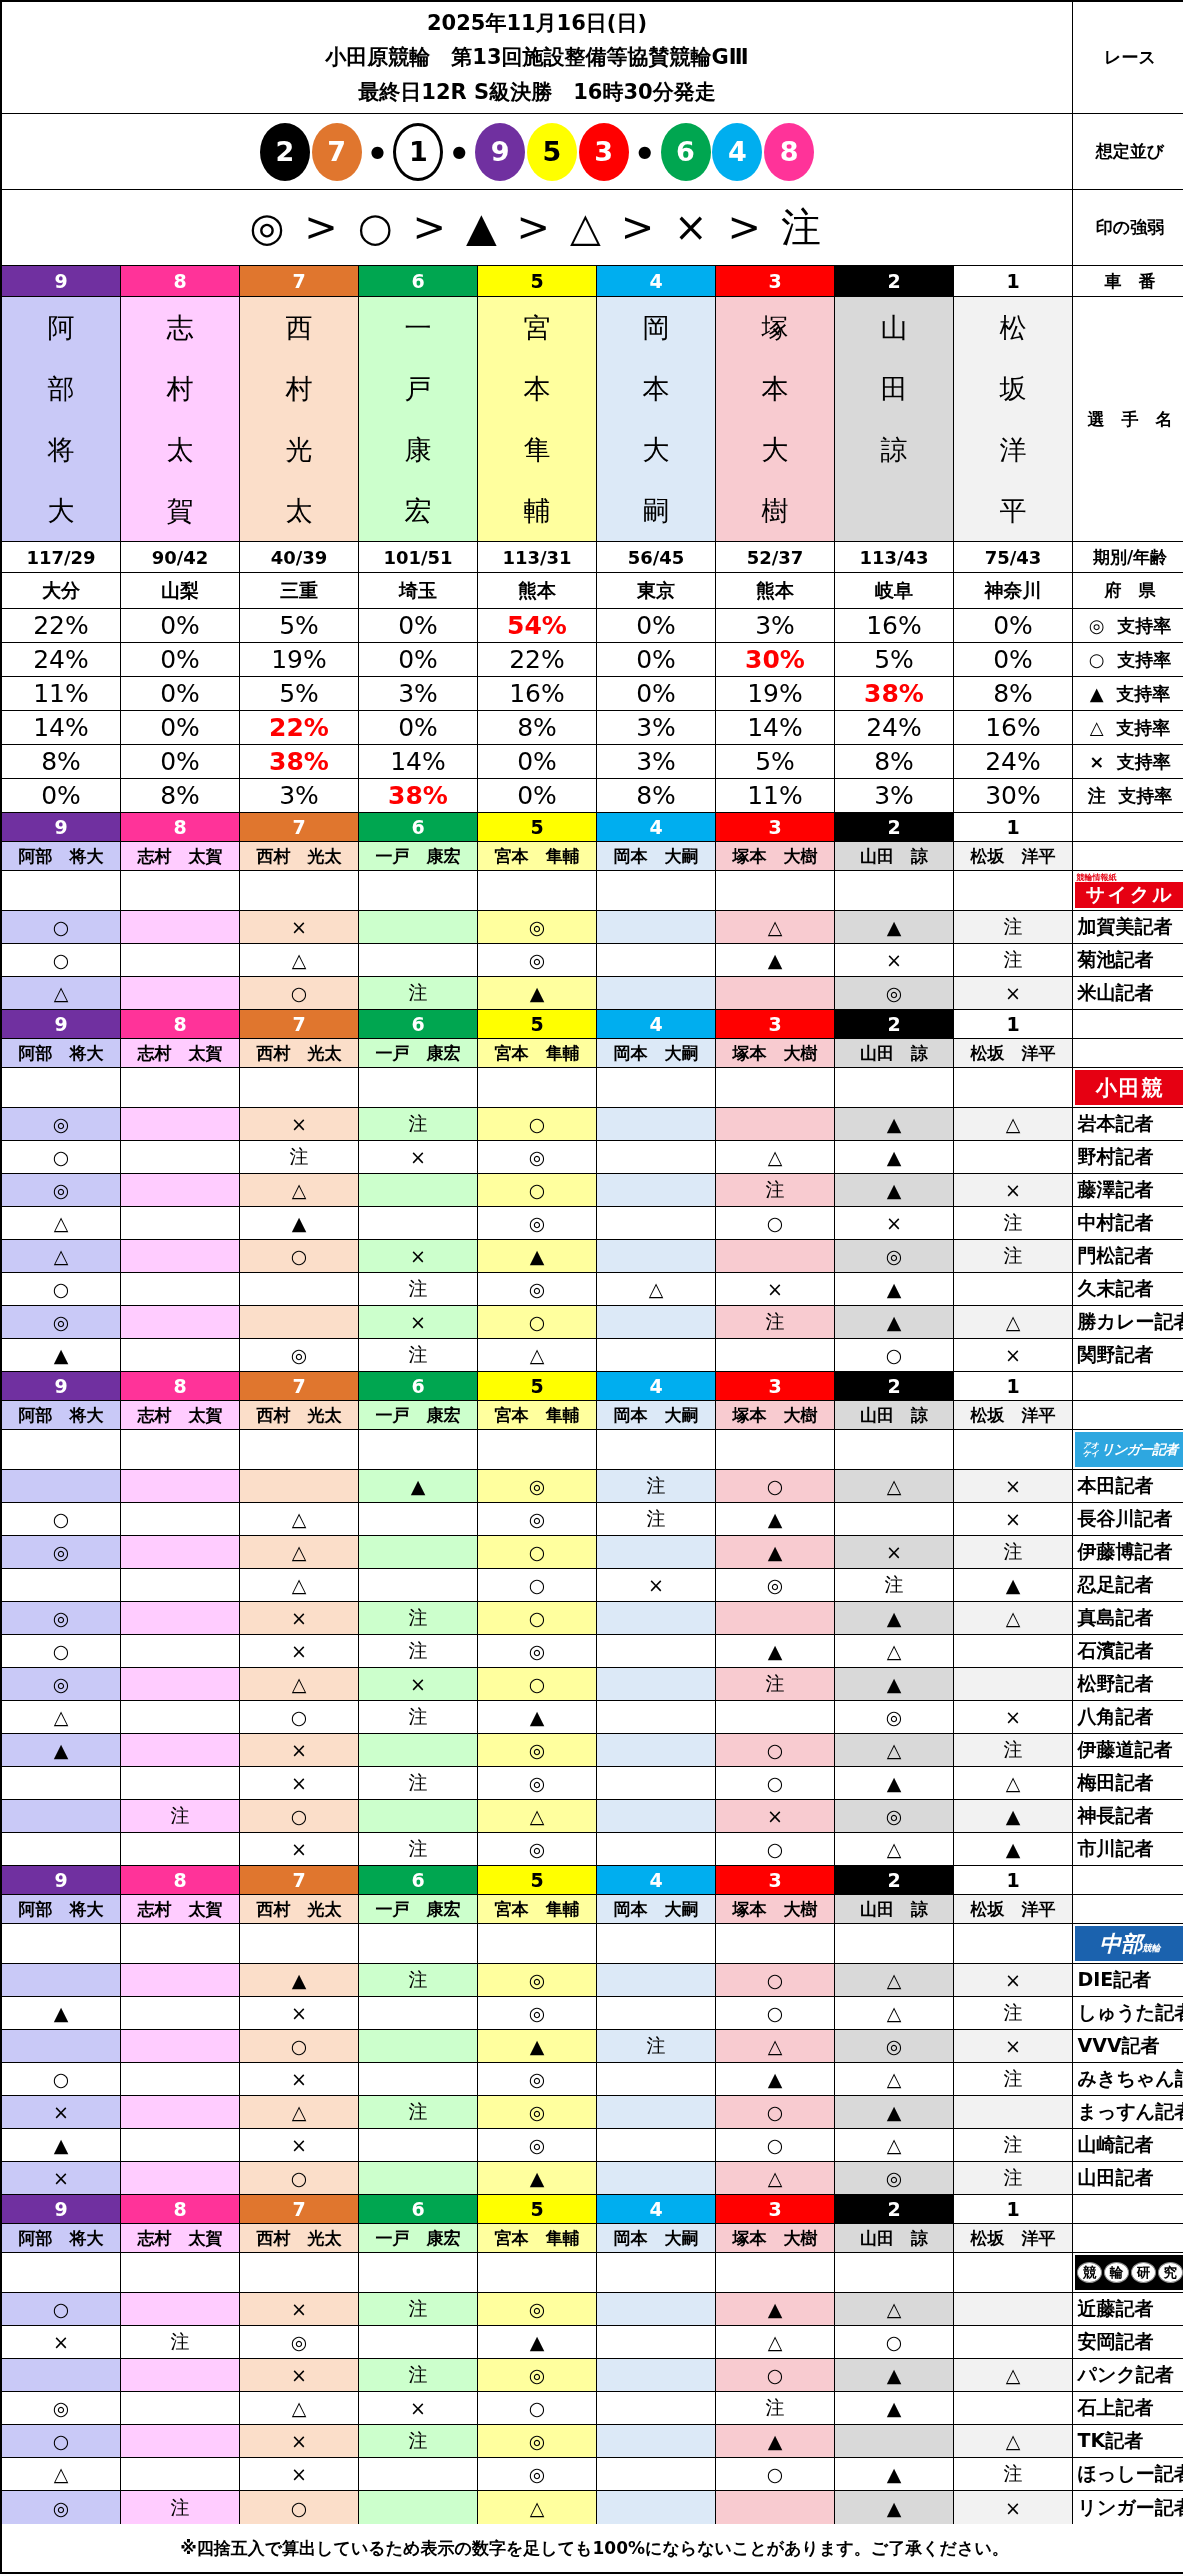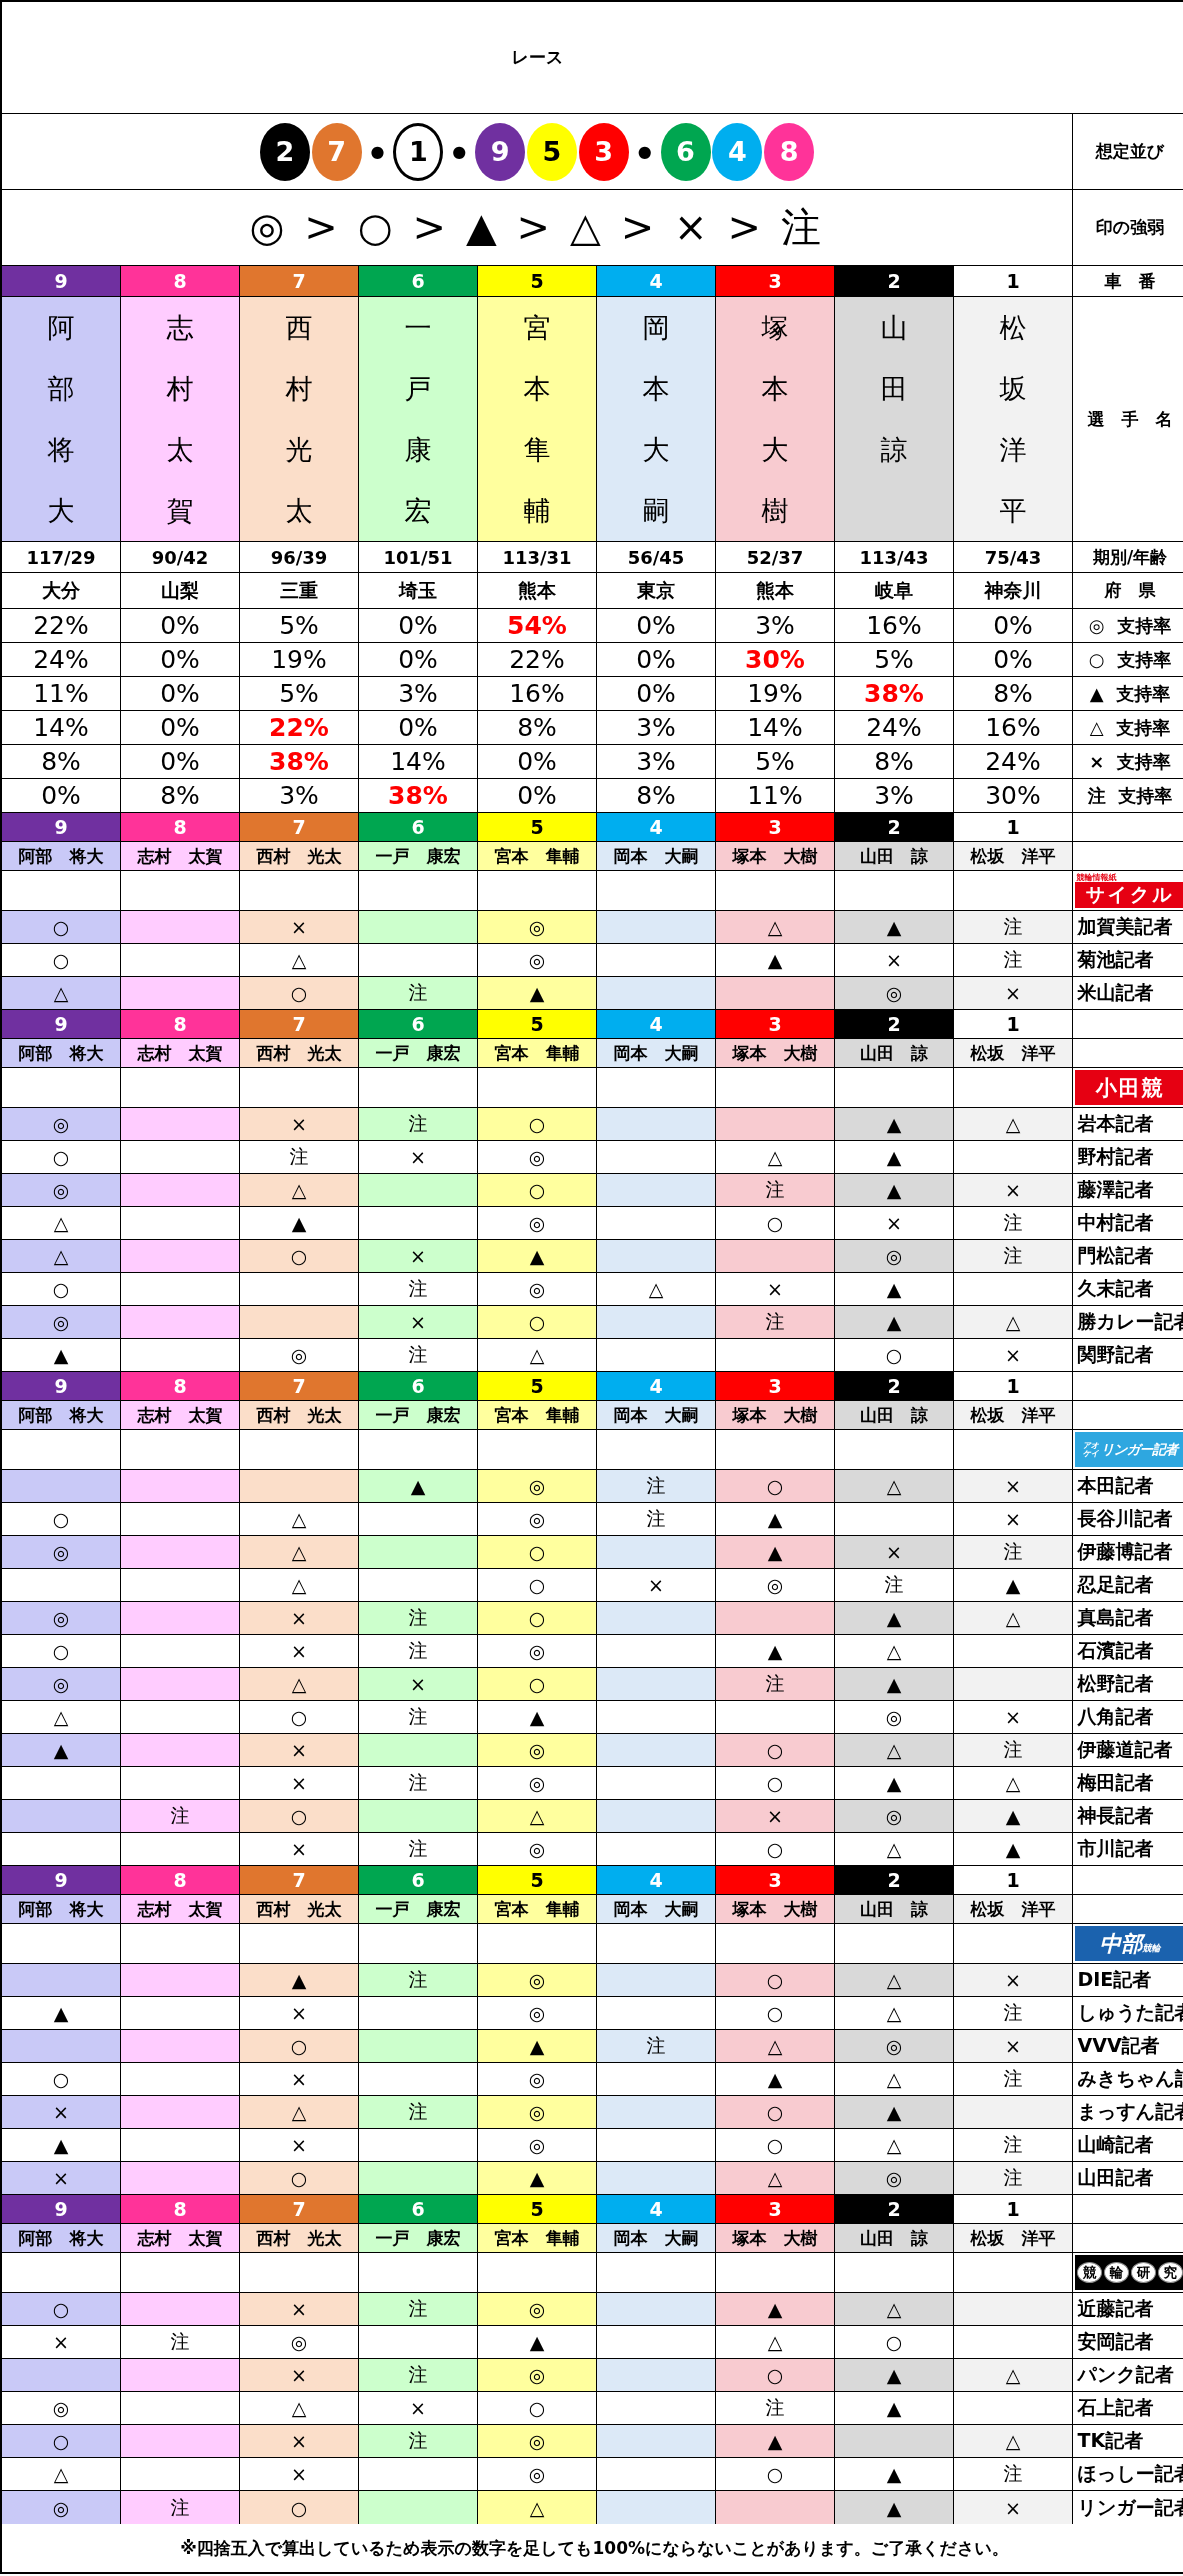--- a/index.html
+++ b/index.html
@@ -68,20 +68,25 @@
   .kenkyu-char { width: 25px; height: 21px; background: #fff; border: 0.9px solid #888; border-radius: 50%; color: #000; font-size: 13.5px; font-weight: 700; display: flex; align-items: center; justify-content: center; }
 
   .footer-cell { font-weight: 700; font-size: 17px; }
 </style>
 </head>
 <body>
 
 <div class="sheet">
 
   <div class="grid-row span-left h-title">
+    <div class="cell title-cell">
+      <div>2025年11月16日(日)</div>
+      <div>小田原競輪　第13回施設整備等協賛競輪GⅢ</div>
+      <div>最終日12R S級決勝　16時30分発走</div>
+    </div>
     <div class="cell label-cell">レース</div>
   </div>
 
   <div class="grid-row span-left h-lineup">
     <div class="cell lineup-cell" id="lineup-cell">
         <div class="lineup-circle" style="background: rgb(0, 0, 0); color: rgb(255, 255, 255);">2</div>
         <div class="lineup-circle" style="background: rgb(224, 118, 46); color: rgb(255, 255, 255);">7</div>
         <div class="lineup-dot">●</div>
         <div class="lineup-circle white-circle" style="background: rgb(255, 255, 255); color: rgb(0, 0, 0);">1</div>
         <div class="lineup-dot">●</div>
@@ -166,21 +171,21 @@
           <div class="vchar" style="grid-row: 1;">松</div>
           <div class="vchar" style="grid-row: 2;">坂</div>
           <div class="vchar" style="grid-row: 3;">洋</div>
           <div class="vchar" style="grid-row: 4;">平</div>
         </div>
         <div class="cell label-cell">選　手　名</div>
       </div>
       <div class="grid-row h-period">
         <div class="cell pa-cell">117/29</div>
         <div class="cell pa-cell">90/42</div>
-        <div class="cell pa-cell">96/39</div>
+        <div class="cell pa-cell">40/39</div>
         <div class="cell pa-cell">101/51</div>
         <div class="cell pa-cell">113/31</div>
         <div class="cell pa-cell">56/45</div>
         <div class="cell pa-cell">52/37</div>
         <div class="cell pa-cell">113/43</div>
         <div class="cell pa-cell">75/43</div>
         <div class="cell label-cell">期別/年齢</div>
       </div>
       <div class="grid-row h-pref">
         <div class="cell pref-cell">大分</div>

